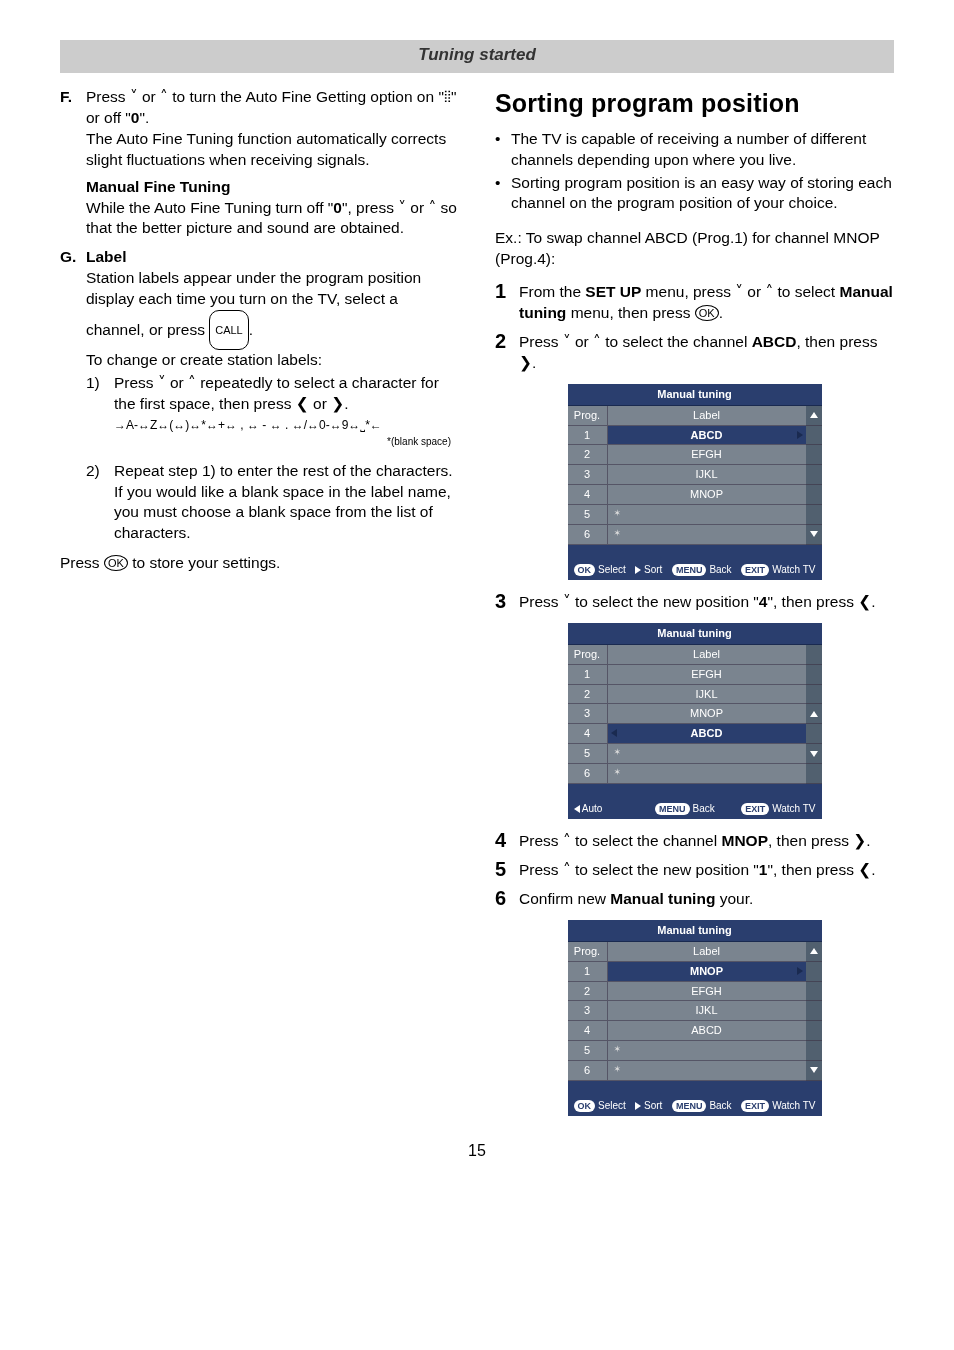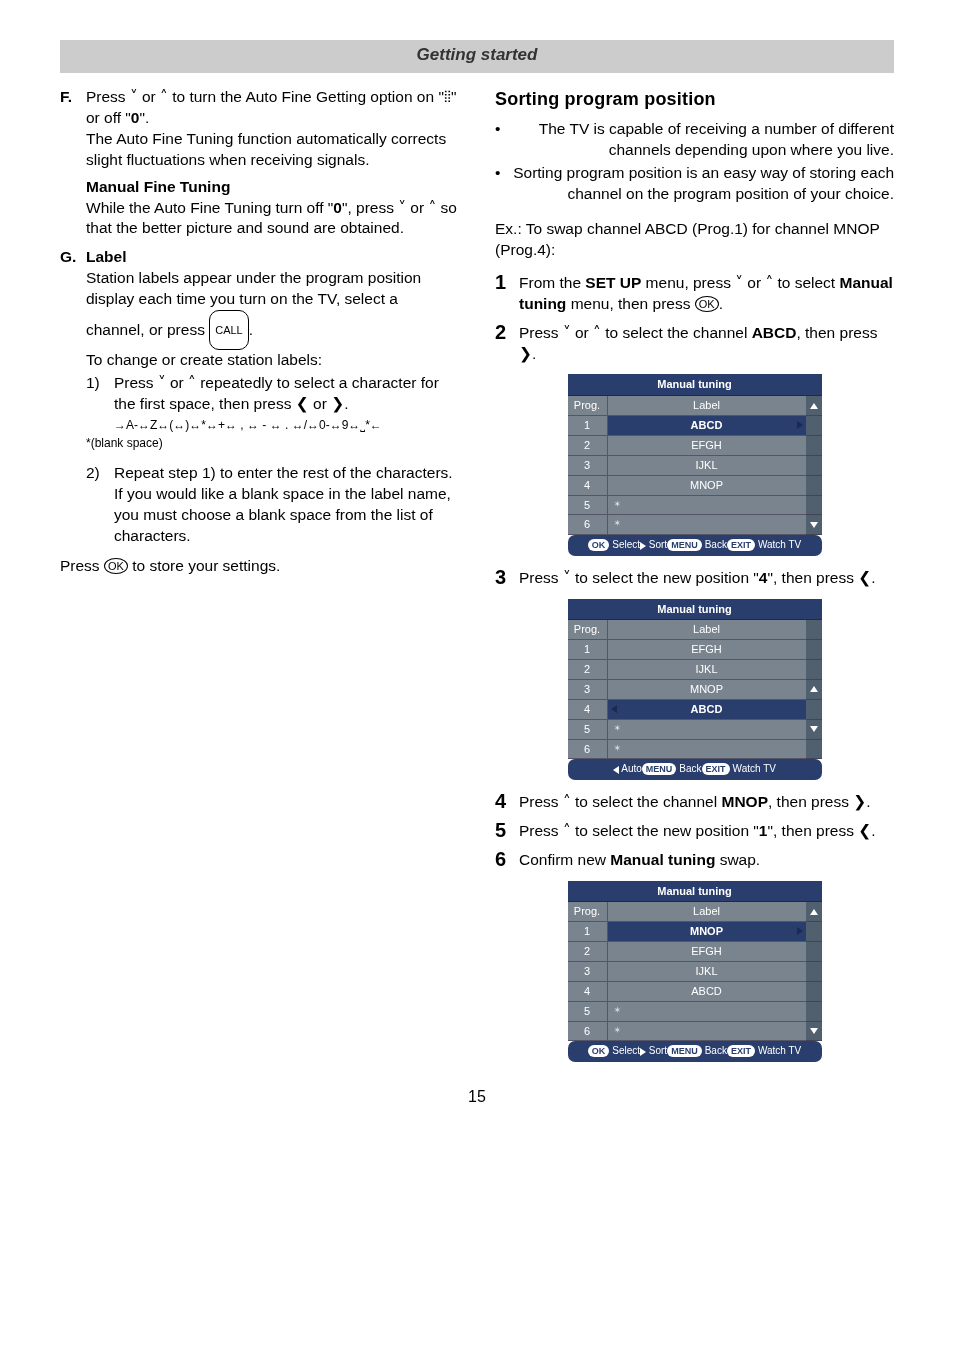--- a/index.html
+++ b/index.html
@@ -35,40 +35,40 @@
   .subhead { font-weight: bold; }
   .glyph { font-family: "DejaVu Sans", Arial, sans-serif; }
   .list-num { display:flex; }
   .list-num .num { width: 28px; flex-shrink:0; }
   .list-num .bod { flex:1; }
   .charseq {
     font-size: 12px;
     white-space: nowrap;
     margin: 2px 0 2px 28px;
   }
-  .blank-note { font-size: 12px; margin-right: 8px; }
+  .blank-note { text-align: right; font-size: 10px; margin-right: 8px; }
   .pill {
     display: inline-block;
     border: 1px solid #000;
     border-radius: 10px;
     font-size: 11px;
     padding: 12px 5px;
     line-height: 14px;
     vertical-align: 1px;
   }
   .h2-cond {
     font-family: "Arial Narrow", Arial, Helvetica, sans-serif;
     font-weight: bold;
-    font-size: 18px;
+    font-size: 25px;
     letter-spacing: 0.2px;
     margin-bottom: 8px;
   }
   .bullet-row { display:flex; }
   .bullet-row .dot { width: 16px; flex-shrink:0; }
-  .bullet-row .txt { flex:1;text-align:right; }
+  .bullet-row .txt { flex:1; }
   .step { display:flex; margin-top: 6px; }
   .step .sn {
     width: 24px;
     flex-shrink:0;
     font-size: 20px;
     font-weight: bold;
     line-height: 1.1;
   }
   .step .sb { flex:1; padding-top: 2px; }
   
@@ -105,27 +105,26 @@
   }
   .osd-cell-r {
     width: 16px;
     background: #51606f;
     border-bottom: 1px solid #445;
   }
   .osd-row.hl .osd-cell-m { background: #2a3e6e; font-weight: bold; }
   .osd-row .nosig { font-size: 9px; color:#ddd; text-align:left; padding-left:6px;}
   .osd-footer {
     background: #2a3e6e;
-    padding: 3px 6px 4px 6px;
+    padding: 18px 6px 4px 6px;
     font-size: 10px;
     display:flex;
     flex-wrap: wrap;
-    justify-content: center;
+    justify-content: space-between;
     row-gap: 2px;
-    border-radius: 7px;
   }
   .osd-footer span { white-space: nowrap; }
   .tri-r, .tri-l, .tri-u, .tri-d {
     display:inline-block;
     width:0; height:0;
     vertical-align: middle;
   }
   .tri-r { border-top:4px solid transparent; border-bottom:4px solid transparent; border-left:6px solid #fff; }
   .tri-l { border-top:4px solid transparent; border-bottom:4px solid transparent; border-right:6px solid #fff; }
   .tri-u { border-left:4px solid transparent; border-right:4px solid transparent; border-bottom:6px solid #fff; }
@@ -145,21 +144,21 @@
     margin-right:3px;
   }
   .page-num { text-align: center; margin-top: 20px; font-size: 16px; }
   .tri-r-dark { display:inline-block; width:0;height:0;border-top:4px solid transparent;border-bottom:4px solid transparent;border-left:6px solid #1a2a50; position:absolute; right:3px; top:5px;}
   .tri-l-dark { display:inline-block; width:0;height:0;border-top:4px solid transparent;border-bottom:4px solid transparent;border-right:6px solid #1a2a50; position:absolute; left:3px; top:5px;}
 </style>
 </head>
 <body>
 
 <div class="page-wrap">
-  <div class="banner">Getting started</div>
+  <div class="banner">Tuning started</div>
 
   <div class="columns">
 
     <div class="col">
 
       <div class="hang">
         <div class="hang-letter">F.</div>
         <div class="hang-body">
           <div>
             <span>Press </span><span class="glyph">˅</span><span> or </span><span class="glyph">˄</span><span> to turn the Auto Fine Getting option on "</span><span>⦙⦙</span><span>" or off "</span><b>0</b><span>".</span>
@@ -351,21 +350,21 @@
       <div class="step">
         <div class="sn">5</div>
         <div class="sb">
           <span>Press </span><span class="glyph">˄</span><span> to select the new position "</span><b>1</b><span>", then press </span><span class="glyph">❮</span><span>.</span>
         </div>
       </div>
 
       <div class="step">
         <div class="sn">6</div>
         <div class="sb">
-          <span>Confirm new </span><b>Manual tuning</b><span> swap.</span>
+          <span>Confirm new </span><b>Manual tuning</b><span> your.</span>
         </div>
       </div>
 
       <div class="osd">
         <div class="title">Manual tuning</div>
         <div class="osd-row">
           <div class="osd-cell-l">Prog.</div>
           <div class="osd-cell-m">Label</div>
           <div class="osd-cell-r">
               <div class="scroll-arrow">

